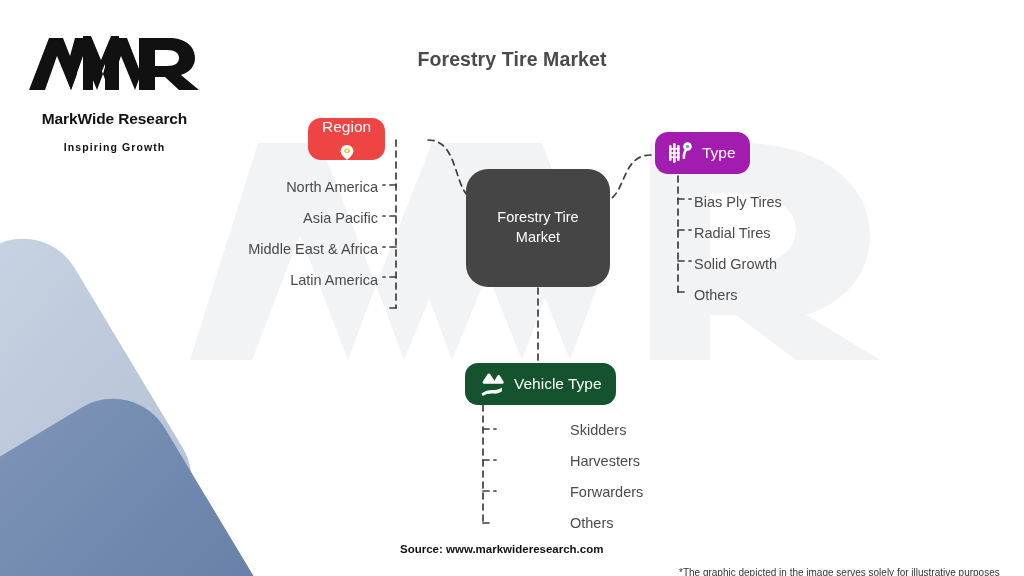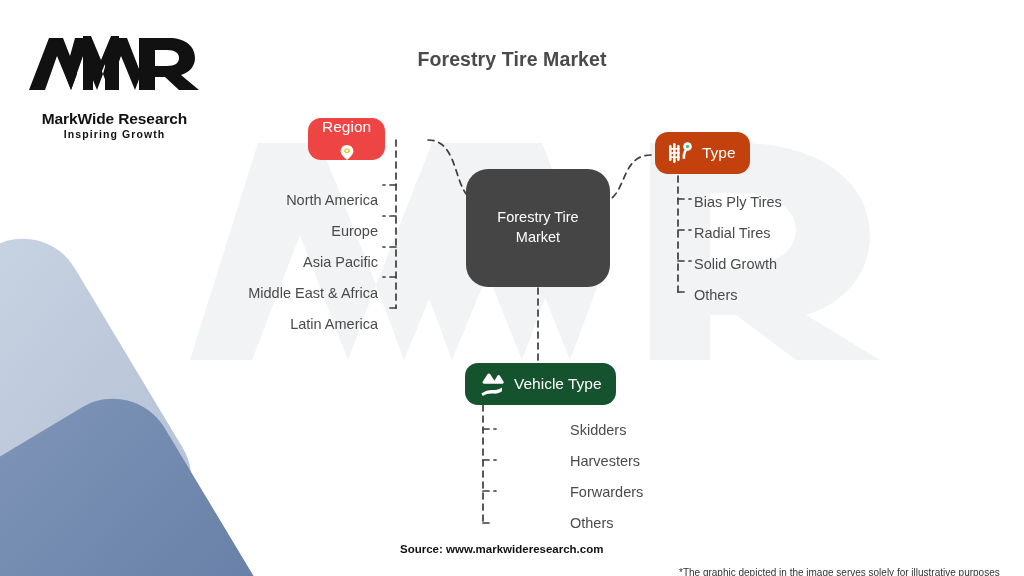--- a/index.html
+++ b/index.html
@@ -68,21 +68,21 @@
     font-weight: bold;
     color: #111111;
     letter-spacing: -0.1px;
     margin-top: 18px;
   }
   .logo-tagline {
     font-size: 10.5px;
     font-weight: bold;
     color: #111111;
     letter-spacing: 1.1px;
-    margin-top: 0;
+    margin-top: 13px;
   }
   .page-title {
     position: absolute;
     left: 0;
     top: 48px;
     width: 1024px;
     text-align: center;
     font-size: 19.5px;
     font-weight: bold;
     color: #4a4a4a;
@@ -130,21 +130,21 @@
   .badge-region {
     left: 308px;
     top: 118px;
     background: #ef4444;
     padding-right: 14px;
     flex-direction: column;
   }
   .badge-type {
     left: 655px;
     top: 132px;
-    background: #c2410c;
+    background: #a21caf;
   }
   .badge-vehicle {
     left: 465px;
     top: 363px;
     background: #14532d;
   }
 
   .leaf-list {
     position: absolute;
     font-size: 14.5px;
@@ -153,21 +153,21 @@
   }
   .leaf-item {
     white-space: nowrap;
     height: 31px;
     display: flex;
     align-items: center;
   }
 
   .list-region {
     left: 0;
-    top: 185px;
+    top: 172px;
     width: 382px;
     text-align: right;
   }
   .list-region .leaf-item { justify-content: flex-end; padding-right: 4px; }
 
   .list-type {
     left: 694px;
     top: 187px;
   }
   .list-vehicle {
@@ -267,21 +267,20 @@
     <div class="badge badge-region">
       <span class="badge-label">Region</span>
       <svg width="22" height="26" viewBox="0 0 22 26">
         <path d="M11 0 C4.9 0 0 4.9 0 11 C0 18 11 26 11 26 C11 26 22 18 22 11 C22 4.9 17.1 0 11 0 Z" fill="#ffffff"></path>
         <path d="M11 5.2 L12.4 6.3 L14.1 5.9 L14.6 7.6 L16.2 8.4 L15.4 9.9 L16.2 11.5 L14.6 12.3 L14.1 14 L12.4 13.6 L11 14.7 L9.6 13.6 L7.9 14 L7.4 12.3 L5.8 11.5 L6.6 9.9 L5.8 8.4 L7.4 7.6 L7.9 5.9 L9.6 6.3 Z" fill="#d8ca27"></path>
         <circle cx="11" cy="9.95" r="2.2" fill="#ffffff"></circle>
       </svg>
     </div>
     <div class="leaf-list list-region">
       <div class="leaf-item">North America</div>
-      <div class="leaf-item">Europe</div>
       <div class="leaf-item">Asia Pacific</div>
       <div class="leaf-item">Middle East &amp; Africa</div>
       <div class="leaf-item">Latin America</div>
     </div>
 
     <div class="badge badge-type">
       <svg width="24" height="22" viewBox="0 0 24 22">
         <g fill="#ffffff">
           <rect x="0" y="3" width="2.6" height="16" rx="1.2"></rect>
           <rect x="4" y="1" width="2.6" height="20" rx="1.2"></rect>

